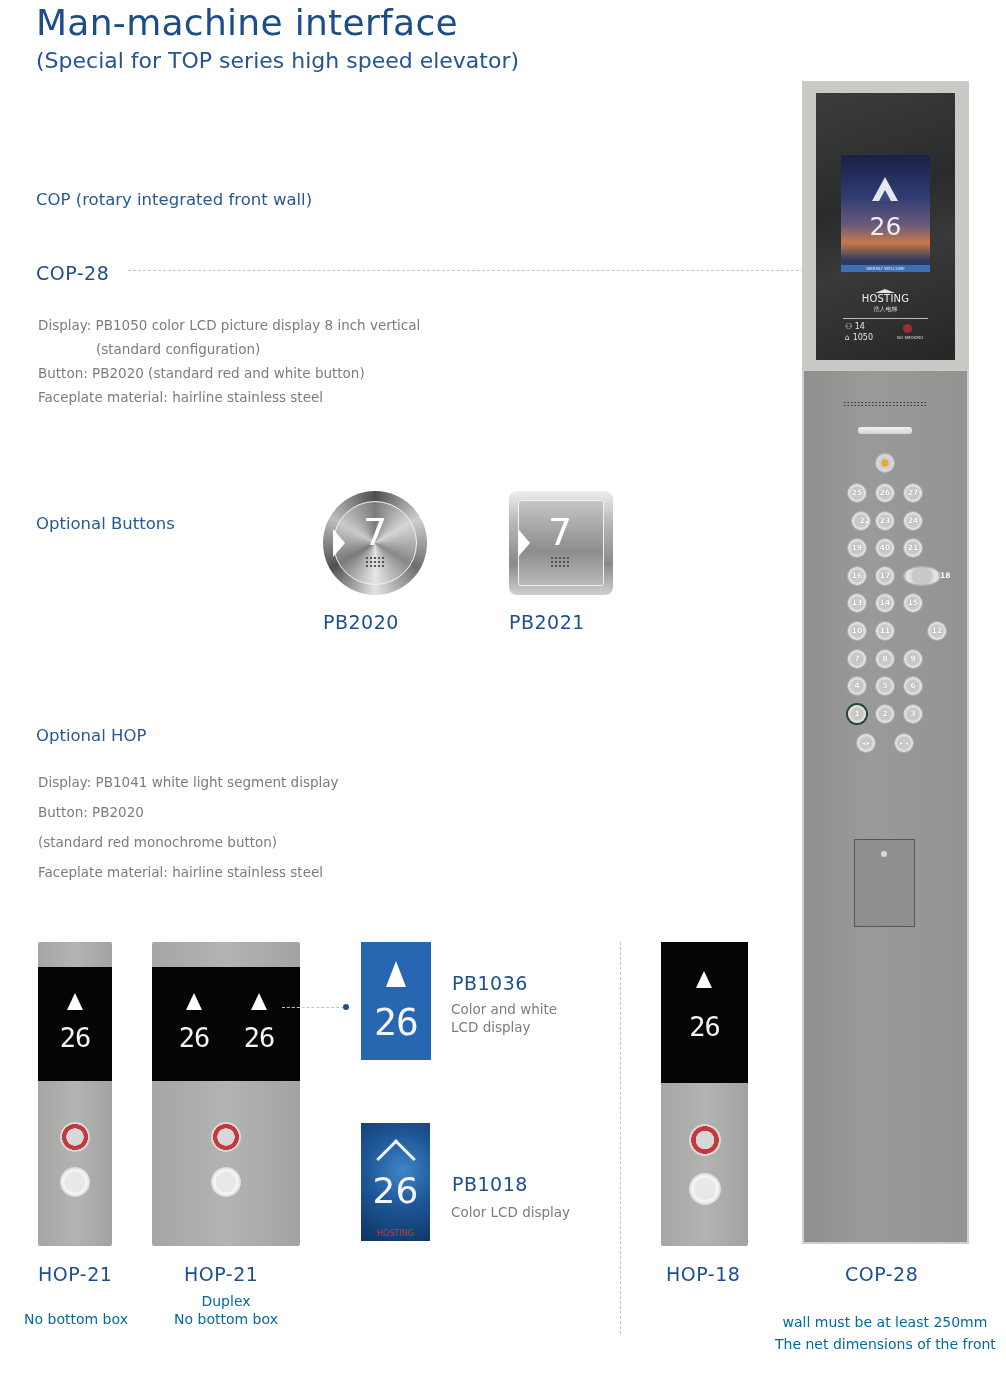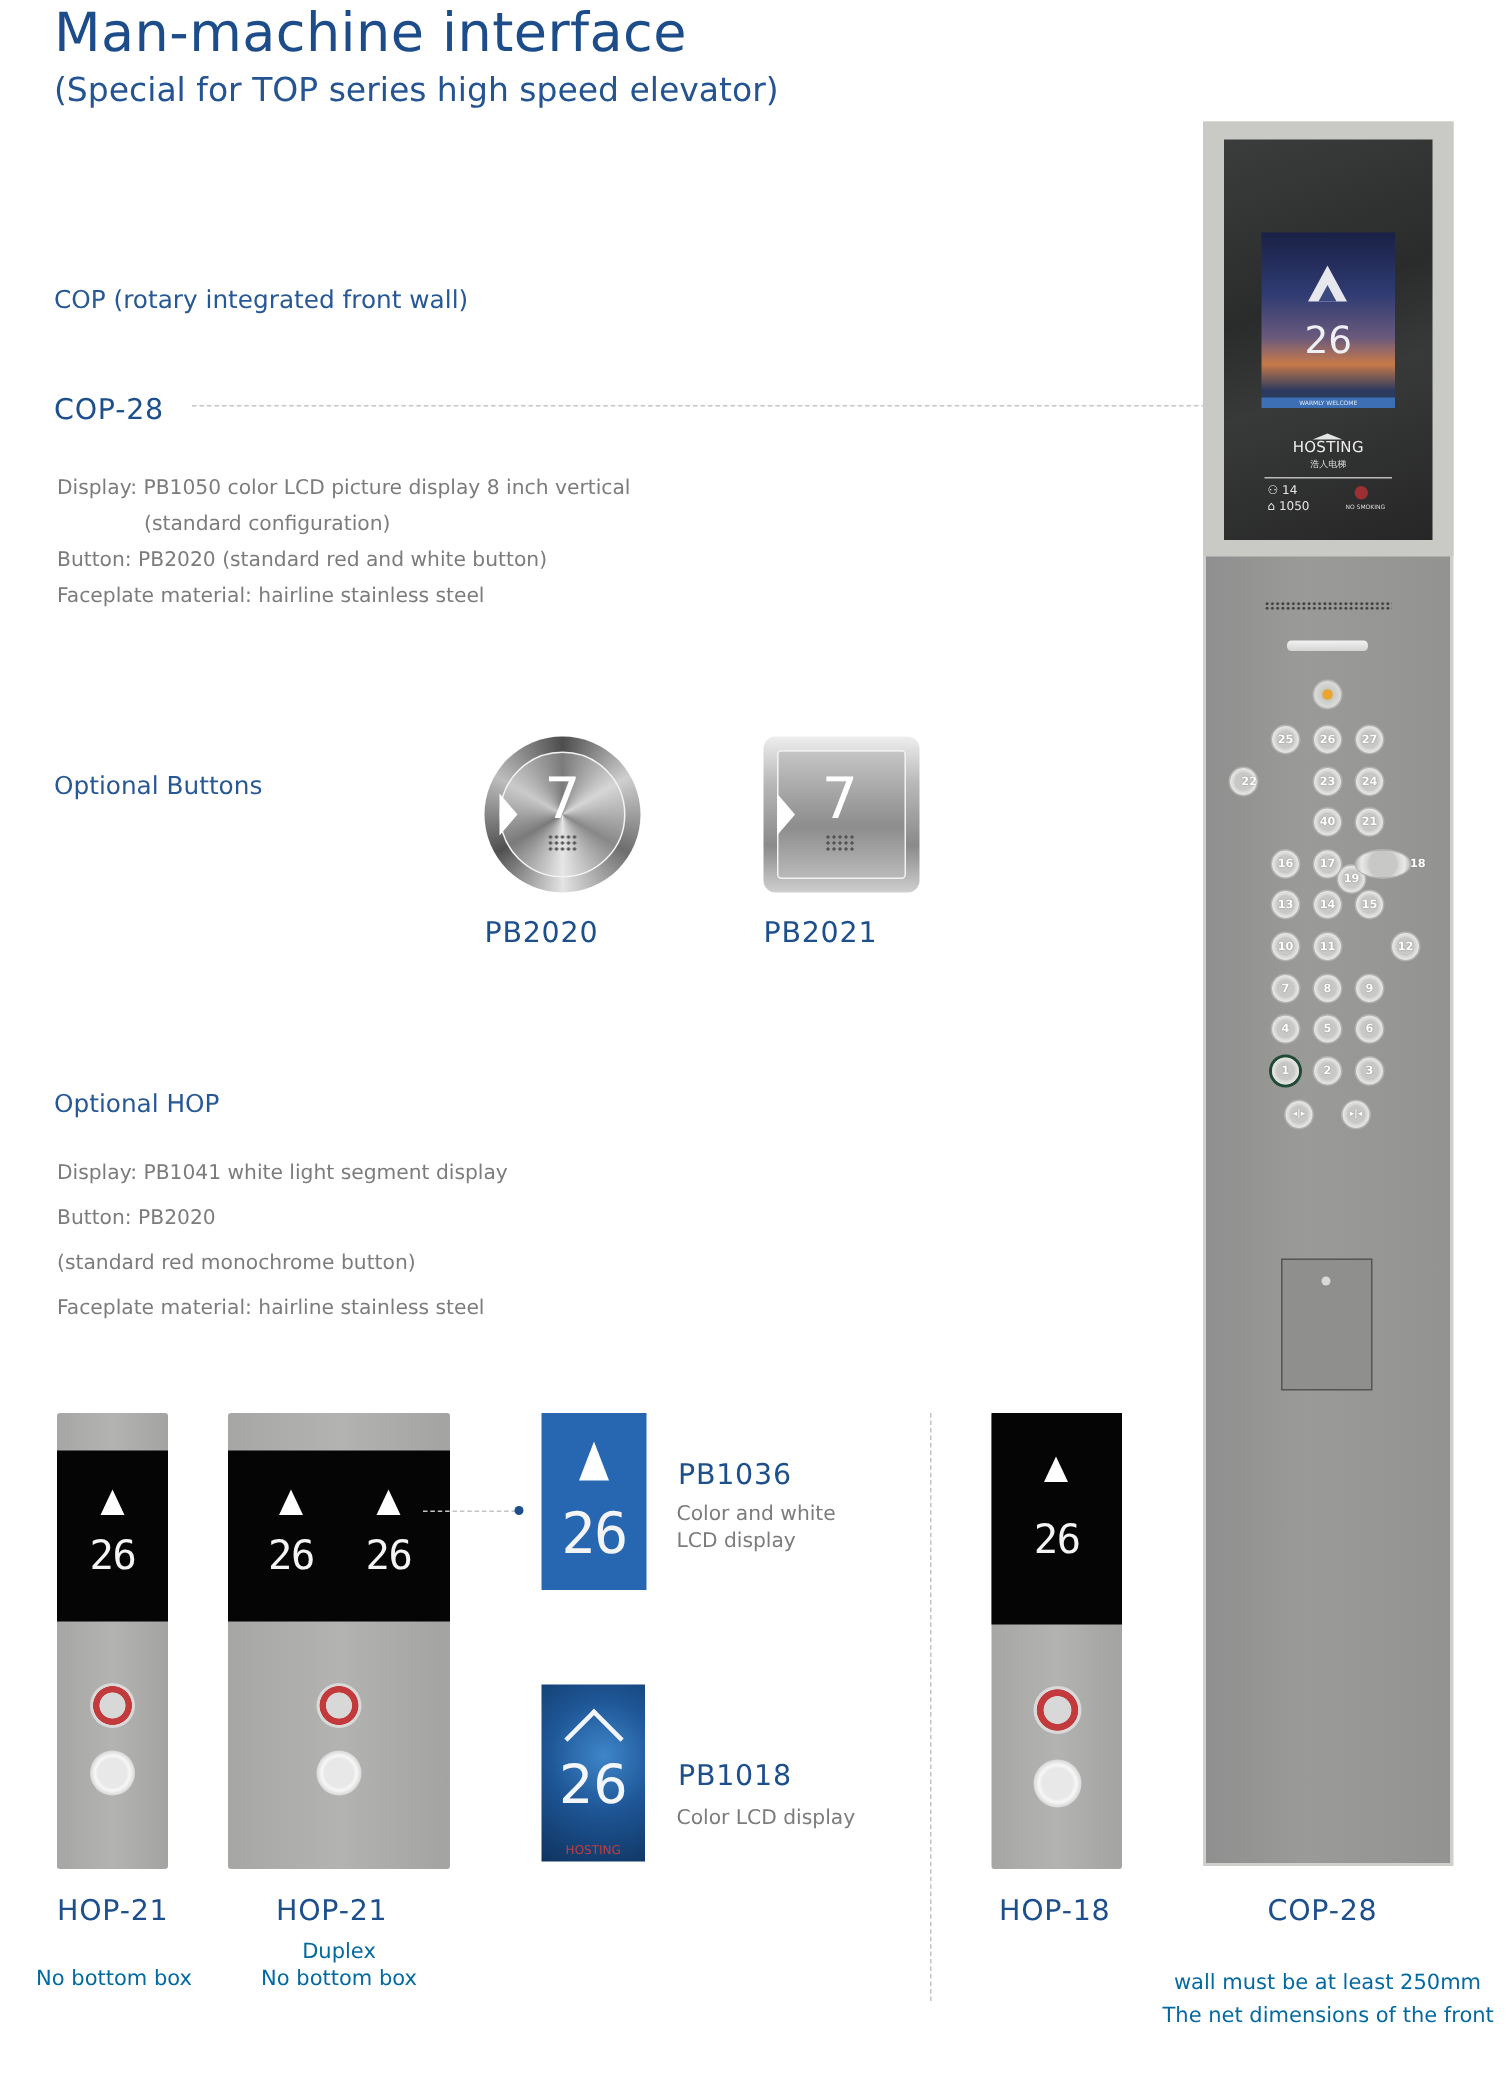--- a/index.html
+++ b/index.html
@@ -129,24 +129,24 @@
 <div class="abs cop-nosmoke"></div>
 <div class="abs cop-nosmoke-txt">NO SMOKING</div>
 <div class="abs cop-grille"></div>
 <div class="abs cop-slot"></div>
 <div class="abs cop-alarm"></div>
 
 <div id="cop-buttons">
     <div class="cop-btn" style="left: 848px; top: 484px;">25</div>
     <div class="cop-btn" style="left: 876px; top: 484px;">26</div>
     <div class="cop-btn" style="left: 904px; top: 484px;">27</div>
-    <div class="cop-btn" style="left: 820px; top: 511.6px; text-align: right;">22</div>
+    <div class="cop-btn" style="left: 852px; top: 511.6px; text-align: right;">22</div>
     <div class="cop-btn" style="left: 876px; top: 511.6px;">23</div>
     <div class="cop-btn" style="left: 904px; top: 511.6px;">24</div>
-    <div class="cop-btn" style="left: 892px; top: 539.2px; margin-top: 38px;">19</div>
+    <div class="cop-btn" style="left: 848px; top: 539.2px;">19</div>
     <div class="cop-btn" style="left: 876px; top: 539.2px;">40</div>
     <div class="cop-btn" style="left: 904px; top: 539.2px;">21</div>
     <div class="cop-btn" style="left: 848px; top: 566.8px;">16</div>
     <div class="cop-btn" style="left: 876px; top: 566.8px;">17</div>
     <div class="cop-btn" style="left: 904px; top: 566.8px; padding-left: 36px;">18</div>
     <div class="cop-btn" style="left: 848px; top: 594.4px;">13</div>
     <div class="cop-btn" style="left: 876px; top: 594.4px;">14</div>
     <div class="cop-btn" style="left: 904px; top: 594.4px;">15</div>
     <div class="cop-btn" style="left: 848px; top: 622px;">10</div>
     <div class="cop-btn" style="left: 876px; top: 622px;">11</div>

